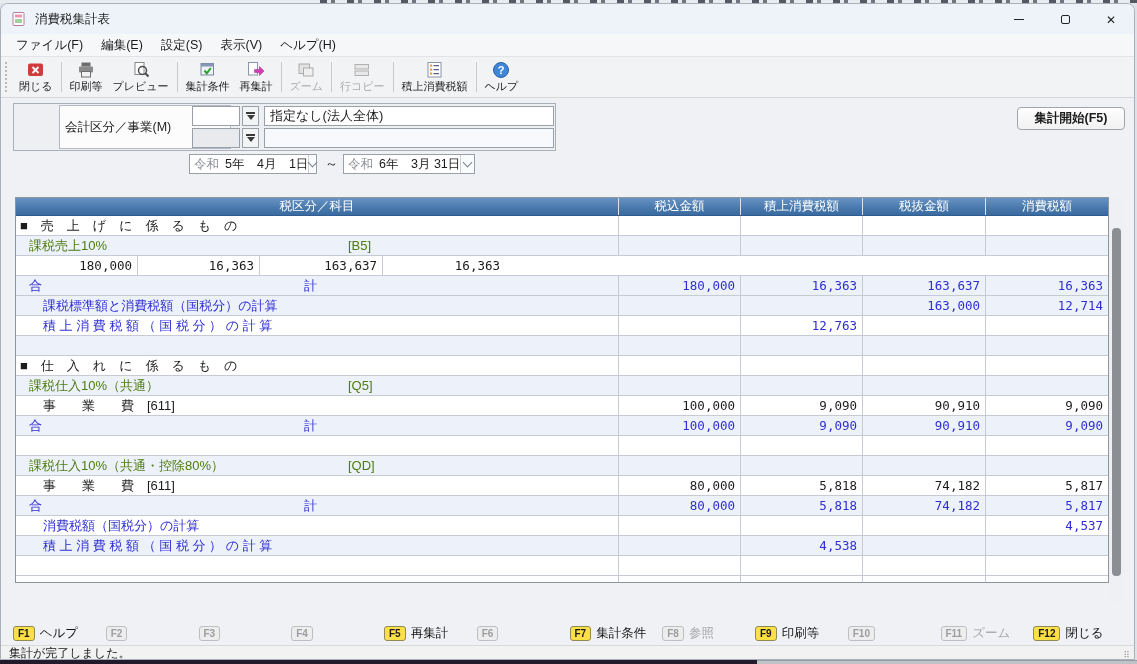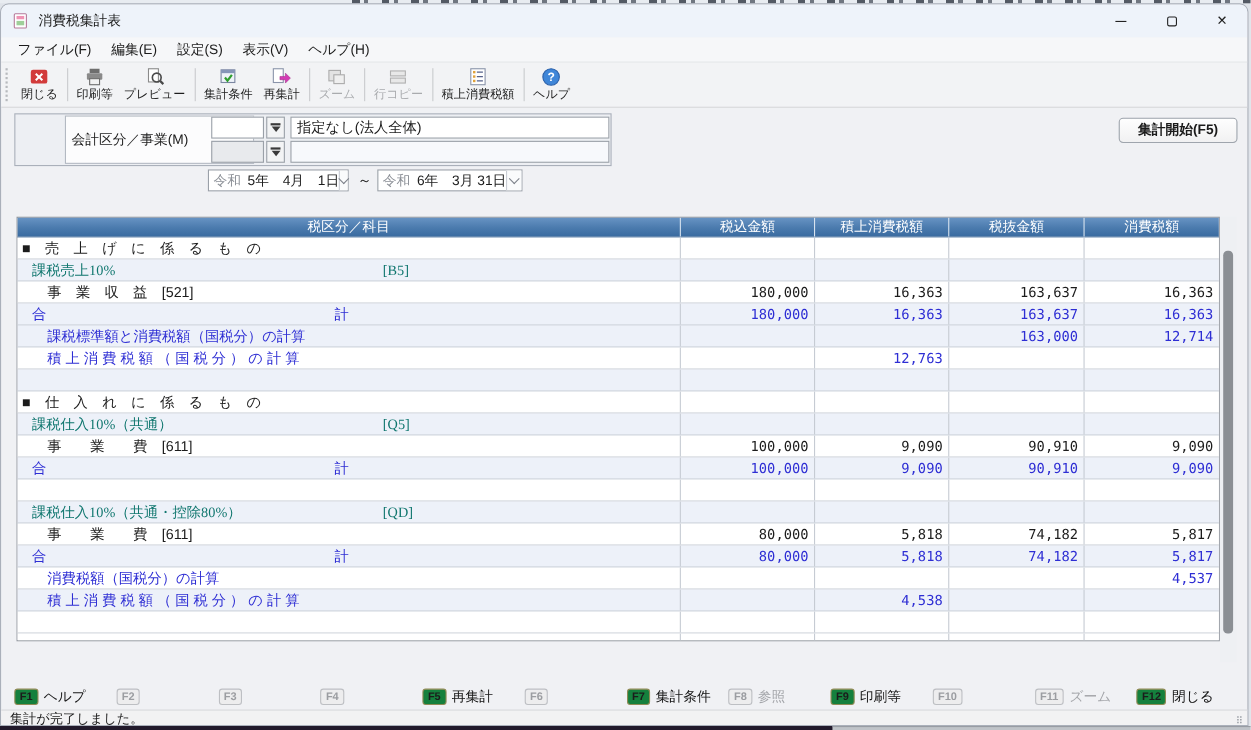--- a/index.html
+++ b/index.html
@@ -83,30 +83,30 @@
   .grow.alt { background:#edf1f9; }
   .grow.partial { height:6px; border-bottom:none; }
   .gcell { border-right:1px solid #c6cbd3; position:relative; height:100%; }
   .gcell:last-child { border-right:none; }
   .lbl { white-space:pre; font-size:13px; line-height:19px; display:block; overflow:hidden; }
   .ind0 { padding-left:4px; } .ind1 { padding-left:13px; } .ind2 { padding-left:27px; }
   .mid { position:absolute; left:288px; top:0; font-size:13px; line-height:19px; }
   .code { position:absolute; left:332px; top:0; font-size:13px; line-height:19px; }
   .num { text-align:right; padding-right:5px; font-size:12.5px; line-height:19px;
          font-family:"DejaVu Sans Mono","Liberation Mono",monospace; white-space:pre; }
-  .c-black { color:#1c1c1c; } .c-red { color:#0f766e;font-family:Liberation Serif, serif; } .c-blue { color:#2e2ed4; }
+  .c-black { color:#1c1c1c; } .c-red { color:#4d7c0f; } .c-blue { color:#2e2ed4; }
 
   .vscroll { position:absolute; left:1108px; top:193px; width:15px; height:405px; background:#eef0f3; }
   .vthumb { position:absolute; left:3px; top:31px; width:9px; height:348px; background:#8b8f94; border-radius:4px; }
 
   
   .fkeybar { position:absolute; left:12px; top:617px; width:1113px; height:24px; display:flex; align-items:center; }
   .fslot { flex:1; display:flex; align-items:center; gap:5px; }
   .fbadge { display:inline-block; font-size:10px; font-weight:bold; line-height:13px; padding:0 4px;
-            background:#15803d; border:1px solid #8f8a55; border-radius:3px; color:#1b1b1b; }
+            background:#fde047; border:1px solid #8f8a55; border-radius:3px; color:#1b1b1b; }
   .fdis .fbadge { background:#ededee; border-color:#bdbfc3; color:#9b9da1; }
   .flabel { font-size:12.5px; color:#141414; white-space:nowrap; }
   .fdis .flabel { color:#a3a5a9; }
   .statusbar { position:absolute; left:0; top:641px; width:100%; height:16px; background:#f2f2f3;
                border-top:1px solid #d8d9dc; display:flex; align-items:center; padding-left:8px; }
   .status-text { font-size:12px; color:#1b1b1b; }
   .resize-grip { position:absolute; right:4px; top:646px; font-size:9px; color:#9a9ea5; }
 </style>
 </head>
 <body>
@@ -290,23 +290,20 @@
             <div class="gcell gc0">
               <span class="lbl ind1 c-red">課税売上10%</span>
               <span class="code c-red">[B5]</span>
             </div>
             <div class="gcell num gc1 c-red"></div>
             <div class="gcell num gc2 c-red"></div>
             <div class="gcell num gc3 c-red"></div>
             <div class="gcell num gc4 c-red"></div>
           </div>
           <div class="grow">
-            <div class="gcell gc0">
-              <span class="lbl ind2 c-black">事　業　収　益　[521]</span>
-            </div>
             <div class="gcell num gc1 c-black">180,000</div>
             <div class="gcell num gc2 c-black">16,363</div>
             <div class="gcell num gc3 c-black">163,637</div>
             <div class="gcell num gc4 c-black">16,363</div>
           </div>
           <div class="grow alt">
             <div class="gcell gc0">
               <span class="lbl ind1 c-blue">合</span>
               <span class="mid c-blue">計</span>
             </div>

